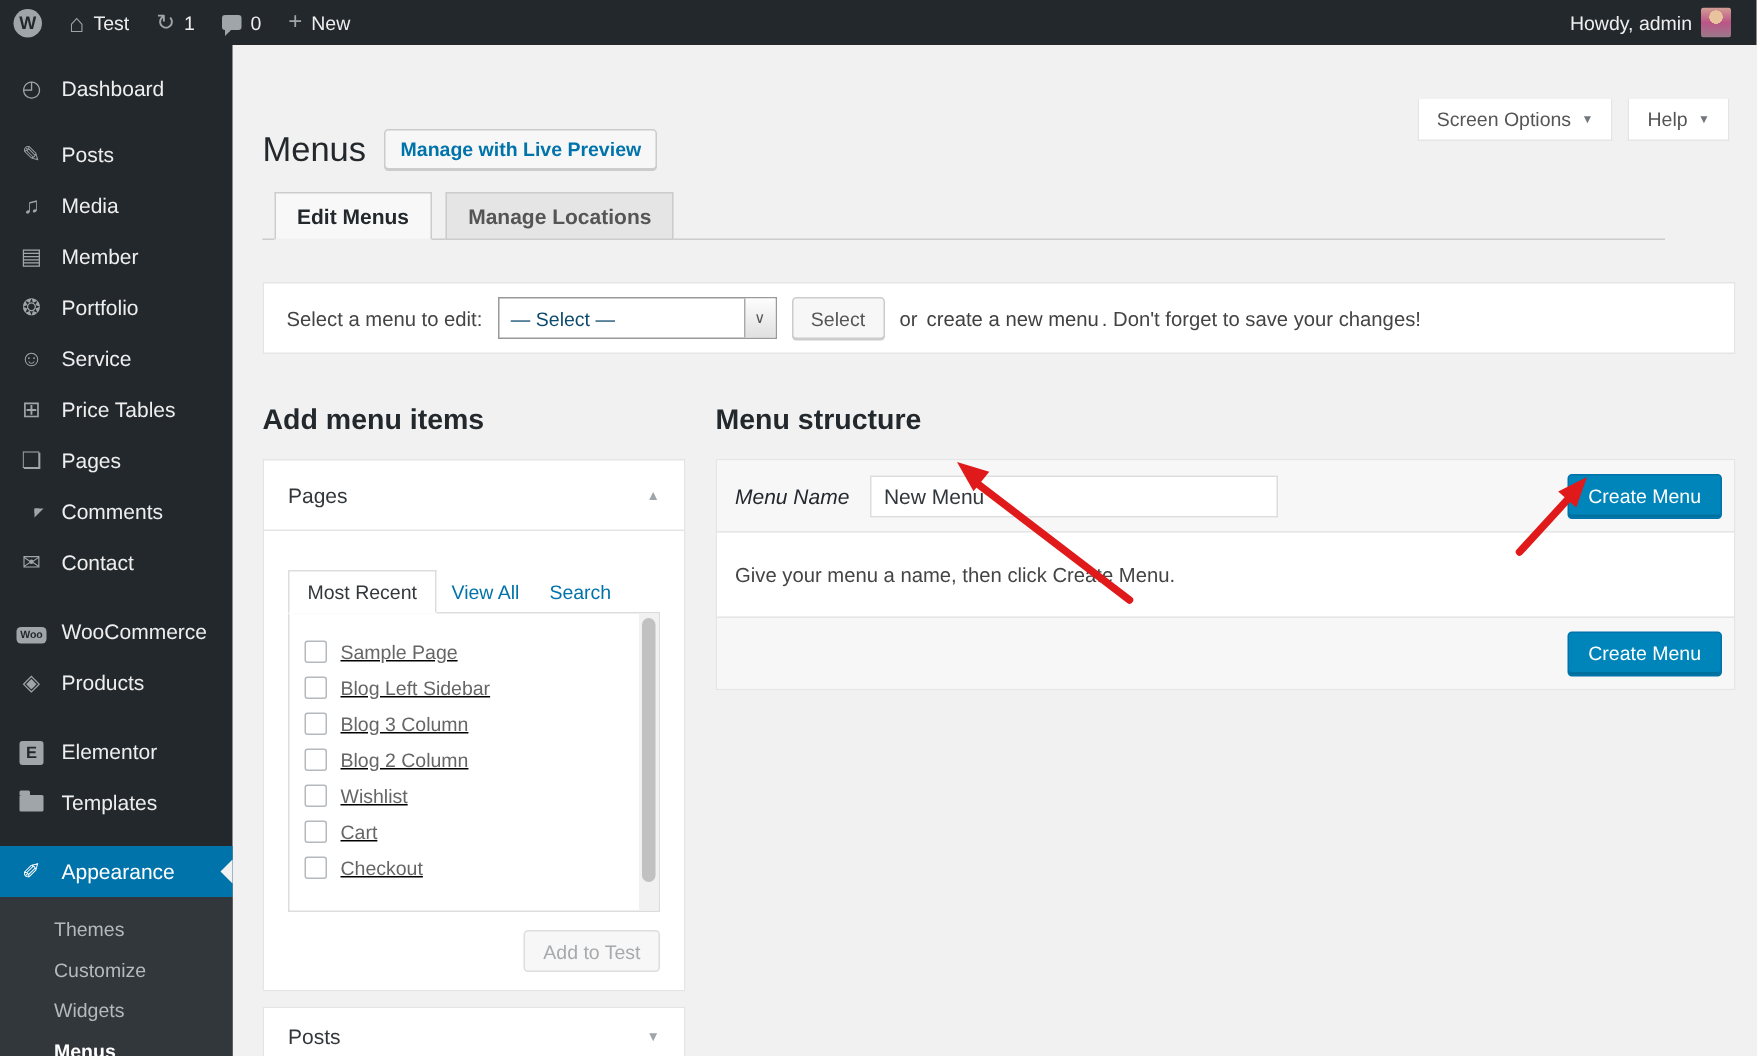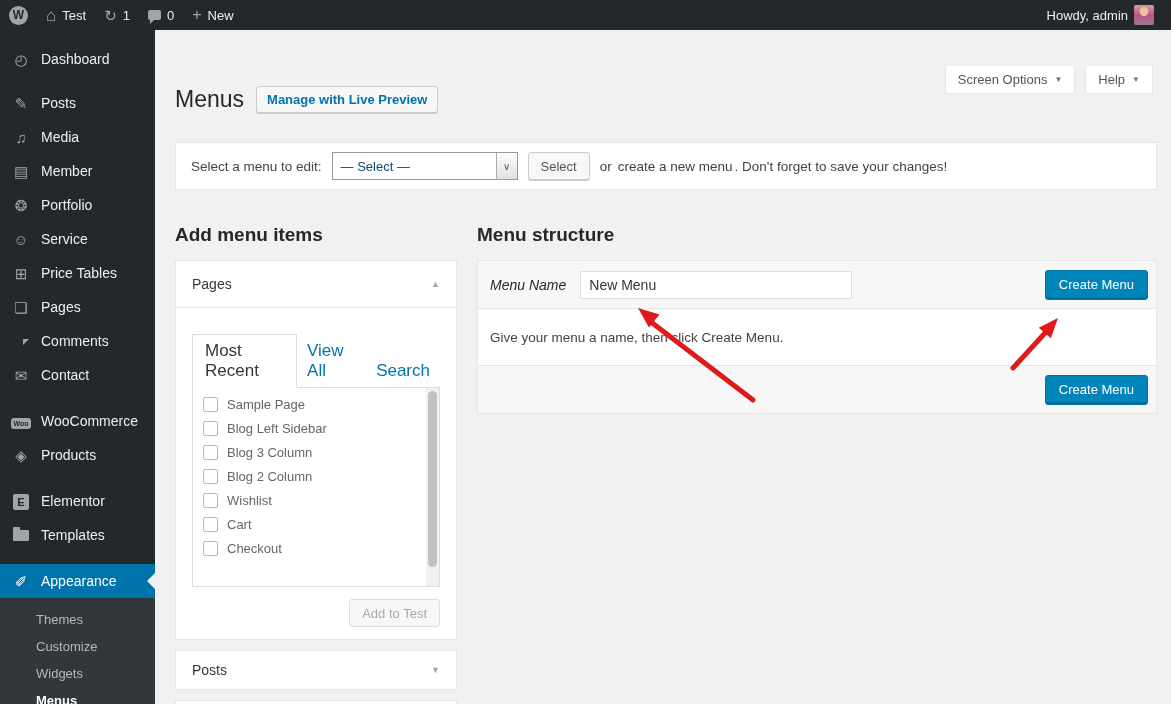--- a/index.html
+++ b/index.html
@@ -93,28 +93,28 @@
   .col h2 { margin:34px 0 14px; font-size:19px; font-weight:bold; color:#23282d; }
 
   .postbox { background:#fff; border:1px solid #e5e5e5; }
   .postbox + .postbox { margin-top:10px; }
   .postbox-header { height:46px; display:flex; align-items:center; justify-content:space-between;
     padding:0 16px; font-size:14px; color:#32373c; cursor:pointer; }
   .postbox-header.slim { height:38px; }
   .acc-arrow { font-size:9px; color:#a0a5aa; }
   .postbox .inside { border-top:1px solid #e5e5e5; padding:14px 16px 12px; }
 
-  .cat-tabs { margin:12px 0 0; display:flex; align-items:flex-end; font-size:17px; }
+  .cat-tabs { margin:12px 0 0; display:flex; align-items:flex-end; font-size:13px; }
   .cat-tab { padding:6px 10px; color:#0073aa; cursor:pointer; }
   .cat-tab.active { background:#fff; border:1px solid #ddd; border-bottom-color:#fff;
     color:#32373c; margin-bottom:-1px; position:relative; z-index:2; padding:6px 12px; }
 
   .page-list { border:1px solid #ddd; background:#fff; height:200px; position:relative;
     overflow:hidden; padding:9px 0 0 10px; }
-  .check-row { height:24px; display:flex; align-items:flex-start; gap:9px; }
+  .check-row { height:24px; display:flex; align-items:flex-end; gap:9px;text-decoration:underline; }
   .checkbox { width:15px; height:15px; border:1px solid #b4b9be; border-radius:2px;
     background:#fff; flex:0 0 auto; cursor:pointer; }
   .check-label { font-size:13px; color:#666; }
   .vscroll { position:absolute; top:0; right:0; bottom:0; width:13px; background:#f1f1f1; }
   .vscroll .thumb { position:absolute; top:3px; right:2px; width:9px; height:176px;
     background:#c1c1c1; border-radius:5px; cursor:pointer; }
 
   .add-to-menu-row { margin-top:12px; text-align:right; }
   .button-disabled { background:#f7f7f7; border:1px solid #ddd; border-radius:3px;
     color:#a7aaad; font-size:13px; height:28px; padding:0 12px; }
@@ -252,20 +252,24 @@
       <span class="meta-caret">▼</span>
     </div>
   </div>
 
   <div class="wrap">
     <div class="title-row">
       <h1 class="page-title">Menus</h1>
       <span class="page-title-action">Manage with Live Preview</span>
     </div>
 
+    <div class="nav-tab-wrapper">
+      <span class="nav-tab active">Edit Menus</span>
+      <span class="nav-tab">Manage Locations</span>
+    </div>
 
     <div class="manage-menus">
       <span>Select a menu to edit:</span>
       <div class="wp-select">
         <span class="val">— Select —</span>
         <span class="arrow-box">∨</span>
       </div>
       <button class="button-secondary">Select</button>
       <span>or</span>
       <span class="link" style="margin-left:-4px">create a new menu</span>

